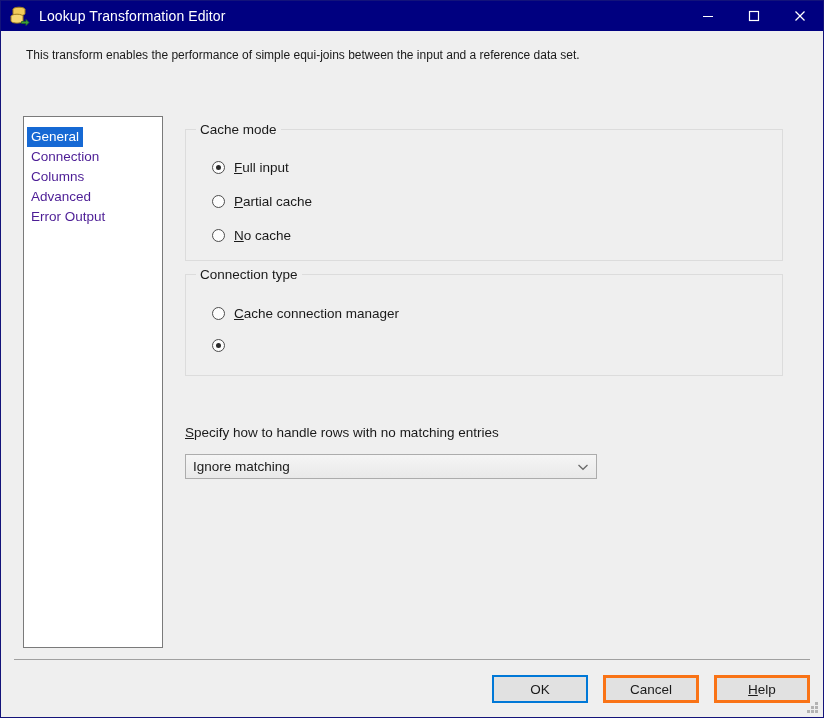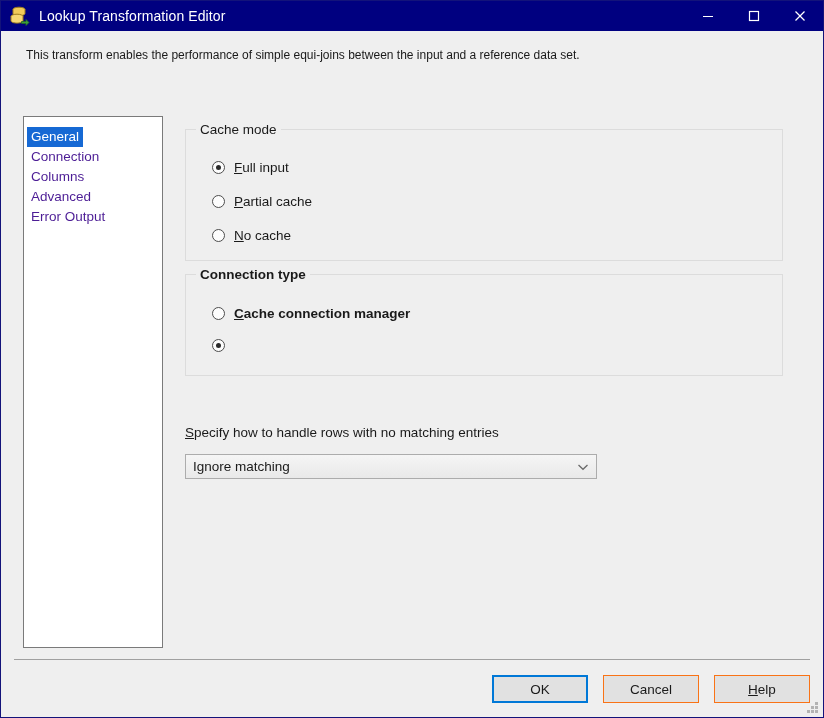--- a/index.html
+++ b/index.html
@@ -127,21 +127,20 @@
     left: 184px;
     top: 128px;
     width: 598px;
     height: 132px;
   }
   #grp-conn {
     left: 184px;
     top: 273px;
     width: 598px;
     height: 102px;
-    font-weight: bold;
   }
 
   
   .radio-row {
     position: absolute;
     display: flex;
     align-items: center;
     white-space: nowrap;
   }
   .radio {
@@ -217,21 +216,21 @@
     width: 796px;
     height: 1px;
     background: #a0a0a0;
   }
   .dlg-btn {
     position: absolute;
     top: 674px;
     width: 96px;
     height: 28px;
     box-sizing: border-box;
-    border: 1px solid #f97316;
+    border: 3px solid #f97316;
     background: #e1e1e1;
     font-family: "Liberation Sans", sans-serif;
     font-size: 13.5px;
     color: #1a1a1a;
     display: flex;
     align-items: center;
     justify-content: center;
     cursor: default;
     padding: 0;
   }

